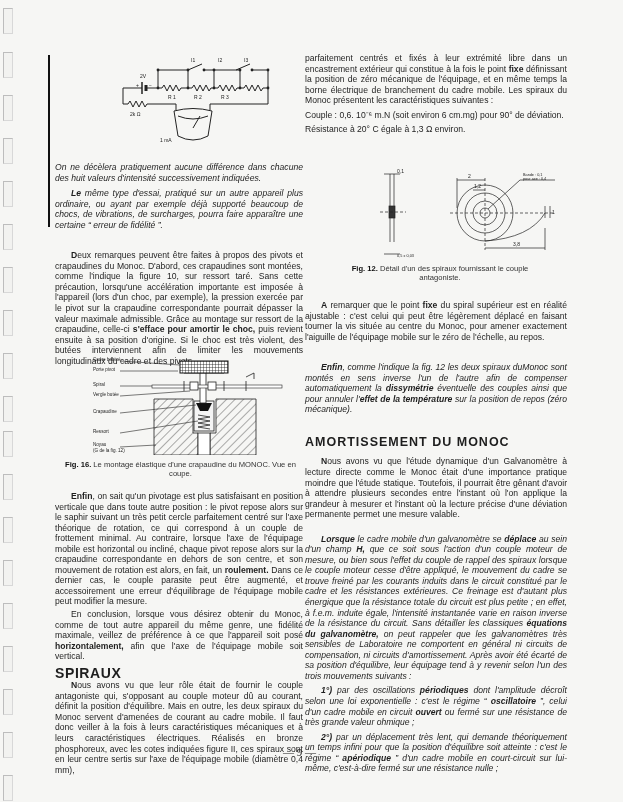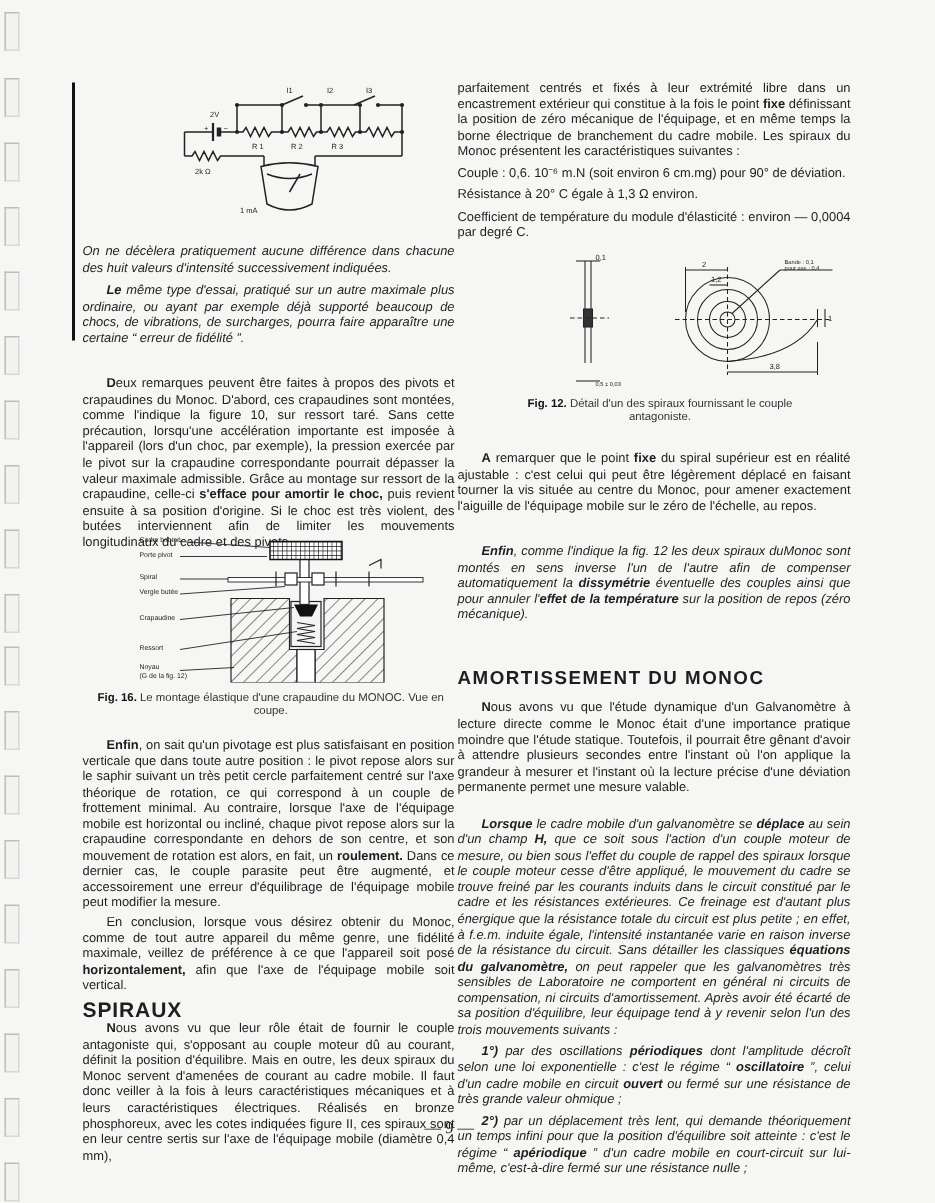--- a/index.html
+++ b/index.html
@@ -113,21 +113,21 @@
     <text class="fig-label" x="50" y="43">R 1</text>
     <text class="fig-label" x="76" y="43">R 2</text>
     <text class="fig-label" x="103" y="43">R 3</text>
     <text class="fig-label" x="12" y="60">2k Ω</text>
     <text class="fig-label" x="42" y="86">1 mA</text>
   </svg>
 
 
   <div class="col col-left" style="top:162px;">
     <p class="it">On ne décèlera pratiquement aucune différence dans chacune des huit valeurs d'intensité successivement indiquées.</p>
-    <p class="it indent" style="margin-top:5px;"><span class="b">Le</span><span> même type d'essai, pratiqué sur un autre maximale plus ordinaire, ou ayant par exemple déjà supporté beaucoup de chocs, de vibrations, de surcharges, pourra faire apparaître une certaine “ erreur de fidélité ”.</span></p>
+    <p class="it indent" style="margin-top:5px;"><span class="b">Le</span><span> même type d'essai, pratiqué sur un autre appareil plus ordinaire, ou ayant par exemple déjà supporté beaucoup de chocs, de vibrations, de surcharges, pourra faire apparaître une certaine “ erreur de fidélité ”.</span></p>
     <p class="indent" style="margin-top:20px;"><span class="b">D</span><span>eux remarques peuvent être faites à propos des pivots et crapaudines du Monoc. D'abord, ces crapaudines sont montées, comme l'indique la figure 10, sur ressort taré. Sans cette précaution, lorsqu'une accélération importante est imposée à l'appareil (lors d'un choc, par exemple), la pression exercée par le pivot sur la crapaudine correspondante pourrait dépasser la valeur maximale admissible. Grâce au montage sur ressort de la crapaudine, celle-ci </span><span class="b">s'efface pour amortir le choc,</span><span> puis revient ensuite à sa position d'origine. Si le choc est très violent, des butées interviennent afin de limiter les mouvements longitudinaux du cadre et des pivots.</span></p>
   </div>
 
   <svg class="fig" style="left:92px; top:355px;" width="200" height="100" viewBox="0 0 200 100">
     <defs>
       <pattern id="hatch" width="6" height="6" patternUnits="userSpaceOnUse" patternTransform="rotate(45)">
         <line x1="0" y1="0" x2="0" y2="6" stroke="#333" stroke-width="0.8"></line>
       </pattern>
       <pattern id="grid" width="3" height="3" patternUnits="userSpaceOnUse">
         <rect width="3" height="3" fill="#fff"></rect>
@@ -187,21 +187,20 @@
     <p class="indent"><span class="b">Enfin</span><span>, on sait qu'un pivotage est plus satisfaisant en position verticale que dans toute autre position : le pivot repose alors sur le saphir suivant un très petit cercle parfaitement centré sur l'axe théorique de rotation, ce qui correspond à un couple de frottement minimal. Au contraire, lorsque l'axe de l'équipage mobile est horizontal ou incliné, chaque pivot repose alors sur la crapaudine correspondante en dehors de son centre, et son mouvement de rotation est alors, en fait, un </span><span class="b">roulement.</span><span> Dans ce dernier cas, le couple parasite peut être augmenté, et accessoirement une erreur d'équilibrage de l'équipage mobile peut modifier la mesure.</span></p>
     <p class="indent" style="margin-top:2px;"><span>En conclusion, lorsque vous désirez obtenir du Monoc, comme de tout autre appareil du même genre, une fidélité maximale, veillez de préférence à ce que l'appareil soit posé </span><span class="b">horizontalement,</span><span> afin que l'axe de l'équipage mobile soit vertical.</span></p>
     <p class="h-section h-spiraux" style="margin-top:6px;">SPIRAUX</p>
     <p class="indent" style="margin-top:2px;"><span class="b">N</span><span>ous avons vu que leur rôle était de fournir le couple antagoniste qui, s'opposant au couple moteur dû au courant, définit la position d'équilibre. Mais en outre, les deux spiraux du Monoc servent d'amenées de courant au cadre mobile. Il faut donc veiller à la fois à leurs caractéristiques mécaniques et à leurs caractéristiques électriques. Réalisés en bronze phosphoreux, avec les cotes indiquées figure II, ces spiraux sont en leur centre sertis sur l'axe de l'équipage mobile (diamètre 0,4 mm),</span></p>
   </div>
 
   <div class="col col-right" style="top:53px;">
     <p><span>parfaitement centrés et fixés à leur extrémité libre dans un encastrement extérieur qui constitue à la fois le point </span><span class="b">fixe</span><span> définissant la position de zéro mécanique de l'équipage, et en même temps la borne électrique de branchement du cadre mobile. Les spiraux du Monoc présentent les caractéristiques suivantes :</span></p>
     <p style="margin-top:4px;">Couple : 0,6. 10⁻⁶ m.N (soit environ 6 cm.mg) pour 90° de déviation.</p>
     <p style="margin-top:4px;">Résistance à 20° C égale à 1,3 Ω environ.</p>
-    <p style="margin-top:4px;">Coefficient de température du module d'élasticité : environ — 0,0004 par degré C.</p>
   </div>
 
   <svg class="fig" style="left:370px; top:168px;" width="210" height="90" viewBox="0 0 210 90">
     <g stroke="#222" stroke-width="0.7" fill="none">
 
       <line x1="20" y1="6" x2="20" y2="74"></line>
       <line x1="24" y1="6" x2="24" y2="74"></line>
       <rect x="19" y="38" width="6" height="12" fill="#333"></rect>
       <line x1="10" y1="44" x2="36" y2="44" stroke-dasharray="3,2"></line>
       <line x1="14" y1="6" x2="30" y2="6"></line>
@@ -234,21 +233,21 @@
     <text class="fig-label" x="182" y="46">1</text>
   </svg>
 
   <div class="caption" style="position:absolute; left:340px; top:264px; width:200px; text-align:center;">
     <span class="b">Fig. 12.</span><span> Détail d'un des spiraux fournissant le couple antagoniste.</span>
   </div>
 
   <div class="col col-right" style="top:300px;">
     <p class="indent"><span class="b">A</span><span> remarquer que le point </span><span class="b">fixe</span><span> du spiral supérieur est en réalité ajustable : c'est celui qui peut être légèrement déplacé en faisant tourner la vis située au centre du Monoc, pour amener exactement l'aiguille de l'équipage mobile sur le zéro de l'échelle, au repos.</span></p>
     <p class="it indent" style="margin-top:20px;"><span class="b">Enfin</span><span>, comme l'indique la fig. 12 les deux spiraux duMonoc sont montés en sens inverse l'un de l'autre afin de compenser automatiquement la </span><span class="b">dissymétrie</span><span> éventuelle des couples ainsi que pour annuler l'</span><span class="b">effet de la température</span><span> sur la position de repos (zéro mécanique).</span></p>
-    <p class="h-section h-amort" style="margin-top:32px;">AMORTISSEMENT DU MONOC</p>
+    <p class="h-section h-amort" style="margin-top:22px;">AMORTISSEMENT DU MONOC</p>
     <p class="indent" style="margin-top:9px;"><span class="b">N</span><span>ous avons vu que l'étude dynamique d'un Galvanomètre à lecture directe comme le Monoc était d'une importance pratique moindre que l'étude statique. Toutefois, il pourrait être gênant d'avoir à attendre plusieurs secondes entre l'instant où l'on applique la grandeur à mesurer et l'instant où la lecture précise d'une déviation permanente permet une mesure valable.</span></p>
     <p class="it indent" style="margin-top:14px;"><span class="b">Lorsque</span><span> le cadre mobile d'un galvanomètre se </span><span class="b">déplace</span><span> au sein d'un champ </span><span class="b">H,</span><span> que ce soit sous l'action d'un couple moteur de mesure, ou bien sous l'effet du couple de rappel des spiraux lorsque le couple moteur cesse d'être appliqué, le mouvement du cadre se trouve freiné par les courants induits dans le circuit constitué par le cadre et les résistances extérieures. Ce freinage est d'autant plus énergique que la résistance totale du circuit est plus petite ; en effet, à f.e.m. induite égale, l'intensité instantanée varie en raison inverse de la résistance du circuit. Sans détailler les classiques </span><span class="b">équations du galvanomètre,</span><span> on peut rappeler que les galvanomètres très sensibles de Laboratoire ne comportent en général ni circuits de compensation, ni circuits d'amortissement. Après avoir été écarté de sa position d'équilibre, leur équipage tend à y revenir selon l'un des trois mouvements suivants :</span></p>
     <p class="it indent" style="margin-top:4px;"><span class="b">1°)</span><span> par des oscillations </span><span class="b">périodiques</span><span> dont l'amplitude décroît selon une loi exponentielle : c'est le régime “ </span><span class="b">oscillatoire</span><span> ”, celui d'un cadre mobile en circuit </span><span class="b">ouvert</span><span> ou fermé sur une résistance de très grande valeur ohmique ;</span></p>
     <p class="it indent" style="margin-top:4px;"><span class="b">2°)</span><span> par un déplacement très lent, qui demande théoriquement un temps infini pour que la position d'équilibre soit atteinte : c'est le régime “ </span><span class="b">apériodique</span><span> ” d'un cadre mobile en court-circuit sur lui-même, c'est-à-dire fermé sur une résistance nulle ;</span></p>
   </div>
 
   <div class="page-num">— 9 —</div>
 </div>
 
 </body></html>

